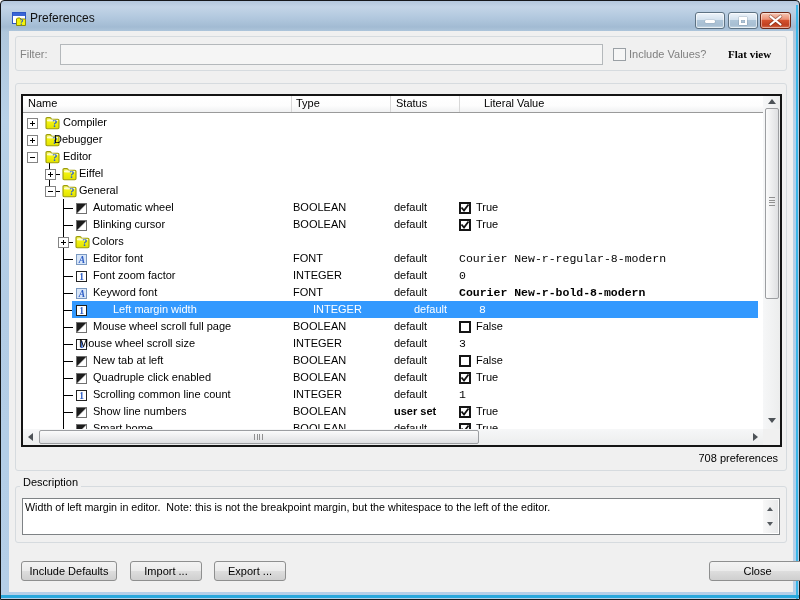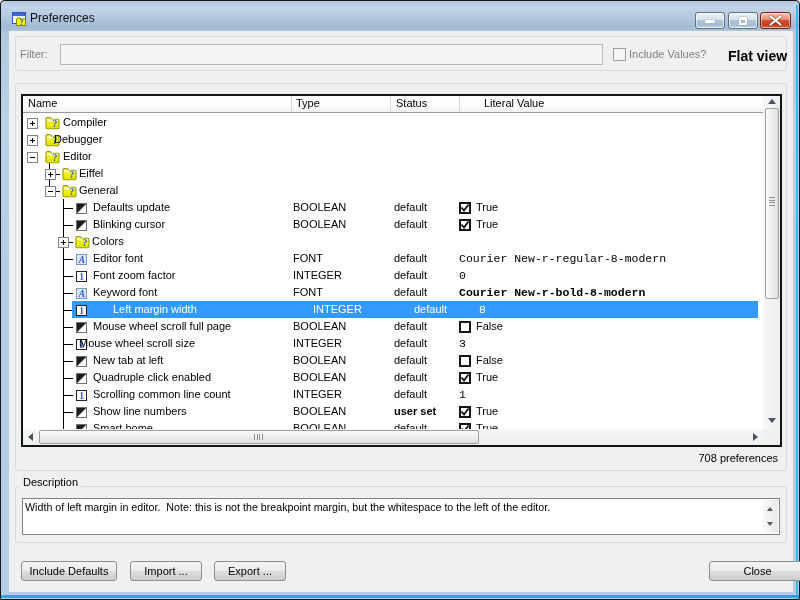--- a/index.html
+++ b/index.html
@@ -29,21 +29,21 @@
 .gbox { position:absolute; border:1px solid #d6dbdf; border-radius:3px; }
 #gb1 { left:14px; top:35px; width:772px; height:35px; }
 #gb2 { left:14px; top:82px; width:772px; height:388px; }
 #gb3 { left:14px; top:485px; width:772px; height:57px; }
 #desclab { position:absolute; left:19px; top:475px; background:#f0f0f0; padding:0 3px; font-size:11px; }
 
 #flab { position:absolute; left:19px; top:47px; color:#838383; }
 #finput { position:absolute; left:59px; top:43px; width:543px; height:21px; background:#f5f5f5; border:1px solid #b4b8bb; }
 #fcheck { position:absolute; left:612px; top:47px; width:13px; height:13px; background:#f6f6f6; border:1px solid #9aa0a5; }
 #fclab { position:absolute; left:628px; top:47px; color:#7f7f7f; }
-#flat { position:absolute; left:727px; top:47px; font-size:14px; font-weight:bold; }
+#flat { position:absolute; left:727px; top:47px; font-size:11px; font-weight:bold;font-family:Liberation Serif, serif; }
 
 #treebox { position:absolute; left:20px; top:93px; width:761px; height:353px; border:2px solid #141414; background:#fff; }
 #thead { position:absolute; left:22px; top:95px; width:740px; height:17px;
   background:linear-gradient(180deg,#ffffff 0%,#fdfdfd 60%,#f0f1f2 100%); border-bottom:1px solid #9a9a9a; }
 #thead span { position:absolute; top:1px; font-size:11px; }
 .hsep { position:absolute; top:0; width:1px; height:16px; background:#d8d8d8; }
 #rows { position:absolute; left:22px; top:112px; width:740px; height:316px; overflow:hidden; background:#fff; }
 .row { position:absolute; left:0; width:740px; height:17px; }
 .row span { position:absolute; top:0; line-height:17px; white-space:pre;text-align:right; }
 .nm { font-size:11px; }
@@ -241,21 +241,21 @@
 <text x="9.8" y="12.3" font-family="Liberation Serif" font-size="10.5" font-weight="bold" fill="#2a62cc" text-anchor="middle">?</text>
 </svg>
         <span class="nm" style="left:56px">General</span>
       </div>
 <div class="row" style="top:86px">
         <svg class="ico" style="left:53px;top:4px" width="11" height="11" viewBox="0 0 11 11">
 <rect x="0.5" y="0.5" width="10" height="10" fill="#cfcfcf" stroke="#707070"></rect>
 <path d="M1 1 H10 L1 10 Z" fill="#1c1c1c"></path>
 <path d="M10 2 V10 H2 Z" fill="#ffffff"></path>
 </svg>
-        <span class="nm" style="left:70px">Defaults update</span>
+        <span class="nm" style="left:70px">Automatic wheel</span>
         <span class="ct" style="left:270px">BOOLEAN</span>
         <span class="ct" style="left:371px">default</span>
         <div class="vcheck" style="left:436px;top:3px">
           <svg width="12" height="12" viewBox="0 0 12 12">
             <path d="M2.5 5.5 L5 8.5 L9.5 2.5" fill="none" stroke="#111" stroke-width="1.8"></path>
           </svg>
         </div>
         <span class="ct" style="left:453px">True</span>
       </div>
 <div class="row" style="top:103px">

